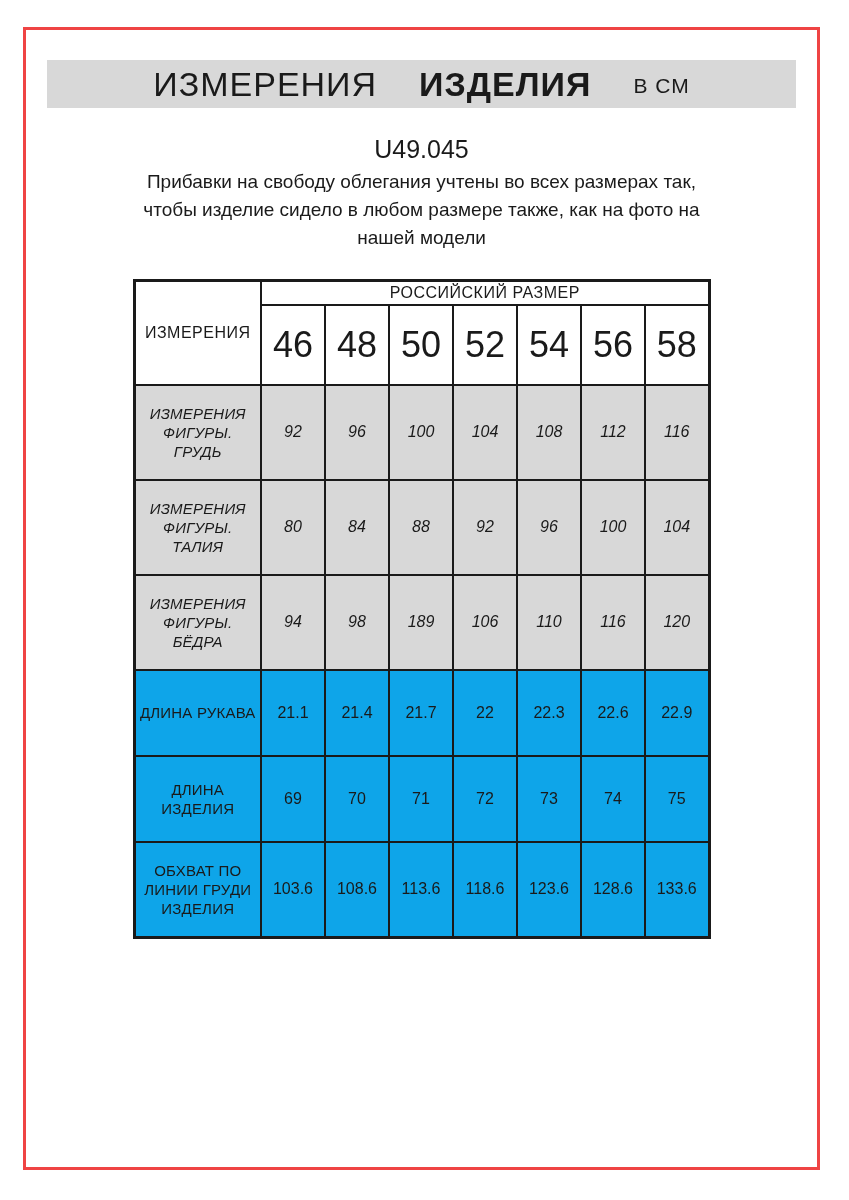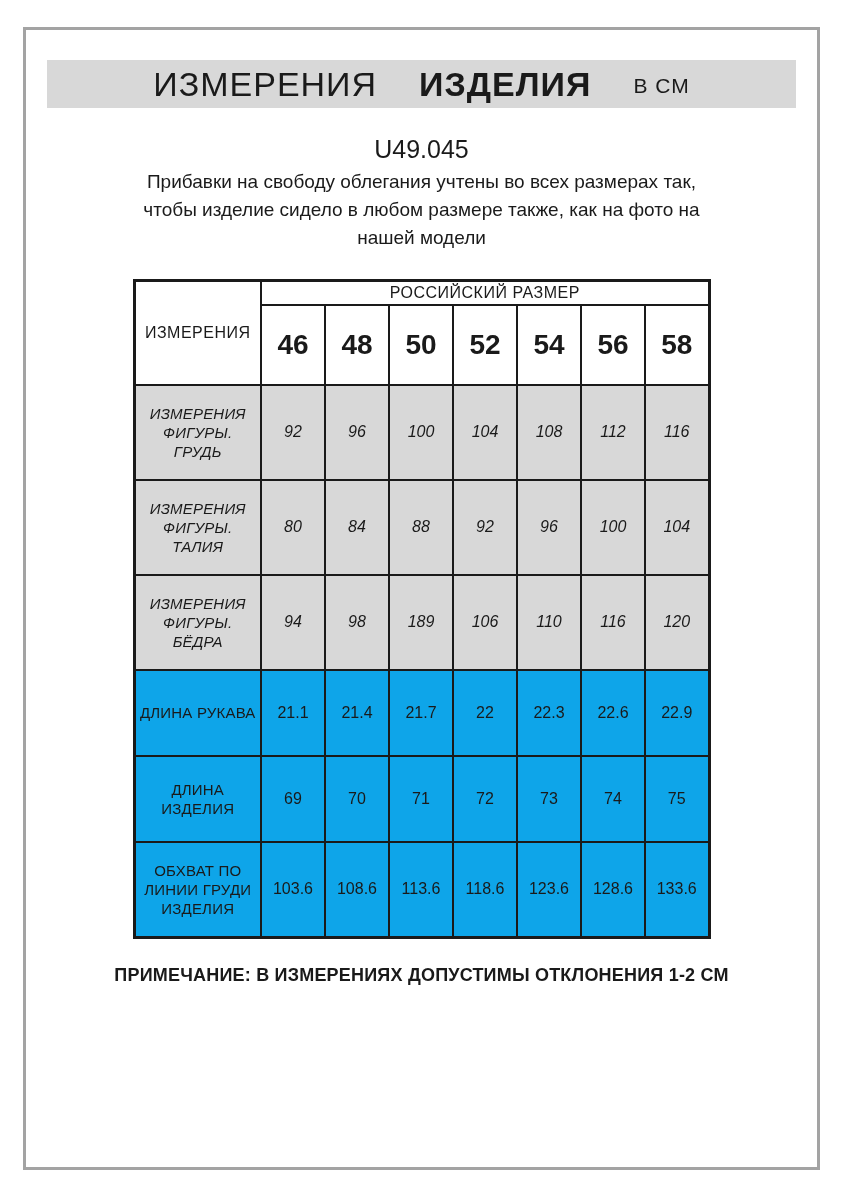--- a/index.html
+++ b/index.html
@@ -6,21 +6,21 @@
   html, body {
     width: 849px; height: 1200px;
     background: #ffffff;
     font-family: "Liberation Sans", "DejaVu Sans", sans-serif;
     color: #1a1a1a;
   }
   .sheet {
     position: absolute;
     left: 23px; top: 27px;
     width: 797px; height: 1143px;
-    border: 3px solid #a3a3a3;
+    border: 3px solid #ef4444;
     background: #ffffff;
     overflow: hidden;
   }
   .title-band {
     margin: 30px 21px 0 21px;
     height: 48px;
     background: #d8d8d8;
     display: flex;
     align-items: center;
     justify-content: center;
@@ -77,22 +77,22 @@
     font-weight: 400;
     letter-spacing: 0.5px;
   }
   th.corner-cell {
     font-size: 17px;
     font-weight: 400;
     letter-spacing: 0.5px;
   }
   tr.sizes-row td {
     height: 80px;
-    font-size: 28px;
-    font-weight: 700;
+    font-size: 36px;
+    font-weight: 400;
   }
   tbody tr { height: 86px; }
   tbody td.label-cell {
     font-size: 15px;
     line-height: 19px;
     padding: 18px 3px;
     letter-spacing: 0.2px;
   }
   tbody td.value-cell { font-size: 16px; }
   tr.row-shaded { background: #d8d8d8; }
@@ -210,15 +210,14 @@
           <td class="value-cell">108.6</td>
           <td class="value-cell">113.6</td>
           <td class="value-cell">118.6</td>
           <td class="value-cell">123.6</td>
           <td class="value-cell">128.6</td>
           <td class="value-cell">133.6</td>
         </tr>
       </tbody>
   </table>
 
-  <div class="note">ПРИМЕЧАНИЕ: В ИЗМЕРЕНИЯХ ДОПУСТИМЫ ОТКЛОНЕНИЯ 1-2 СМ</div>
 
 </div>
 
 </body></html>

